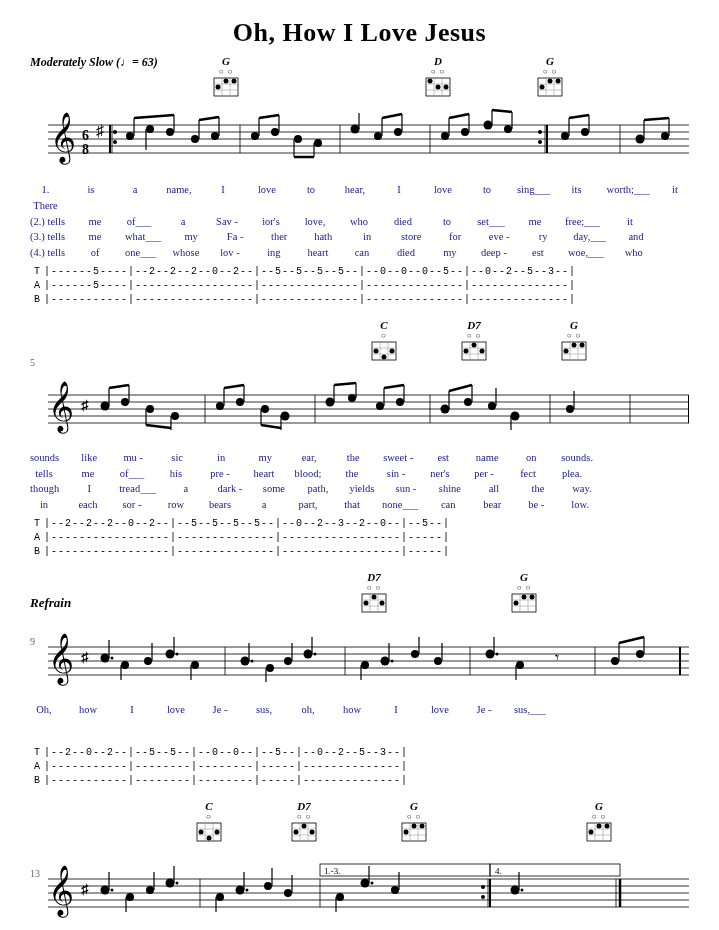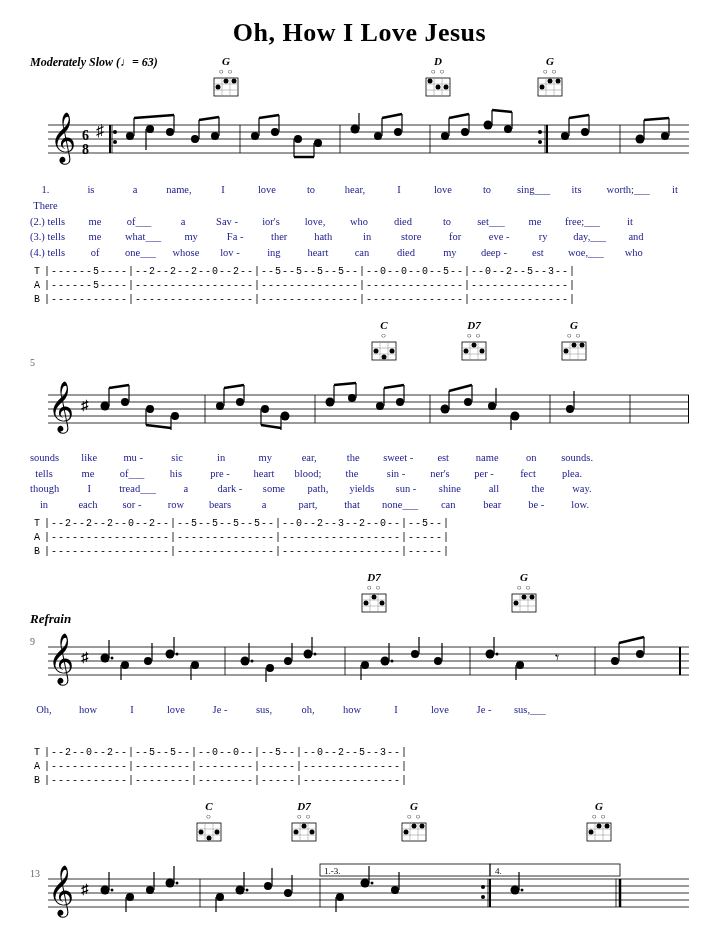--- a/index.html
+++ b/index.html
@@ -555,21 +555,21 @@
       </div>
       <div class="tab-row">
         <span class="tab-label">B</span>
         <span class="tab-content">|-----------------|--------------|-----------------|-----|</span>
       </div>
     </div>
   </div>
 
   <div class="full-section">
     <div style="display:flex; align-items:flex-end; margin-bottom:2px; padding-left:10px; position:relative; height:52px;">
-      <div class="refrain-label" style="position:absolute; left:0; top:40px;">Refrain</div>
+      <div class="refrain-label" style="position:absolute; left:0; top:24px;">Refrain</div>
 
       <div class="chord-box" style="position:absolute; left:330px; top:0;">
         <div class="cname">D7</div>
         <div class="oo">○ ○</div>
         <svg width="28" height="22">
           <rect x="2" y="2" width="24" height="18" fill="none" stroke="#000" stroke-width="0.8"></rect>
           <line x1="10" y1="2" x2="10" y2="20" stroke="#888" stroke-width="0.5"></line>
           <line x1="18" y1="2" x2="18" y2="20" stroke="#888" stroke-width="0.5"></line>
           <line x1="2" y1="8" x2="26" y2="8" stroke="#888" stroke-width="0.5"></line>
           <line x1="2" y1="14" x2="26" y2="14" stroke="#888" stroke-width="0.5"></line>

